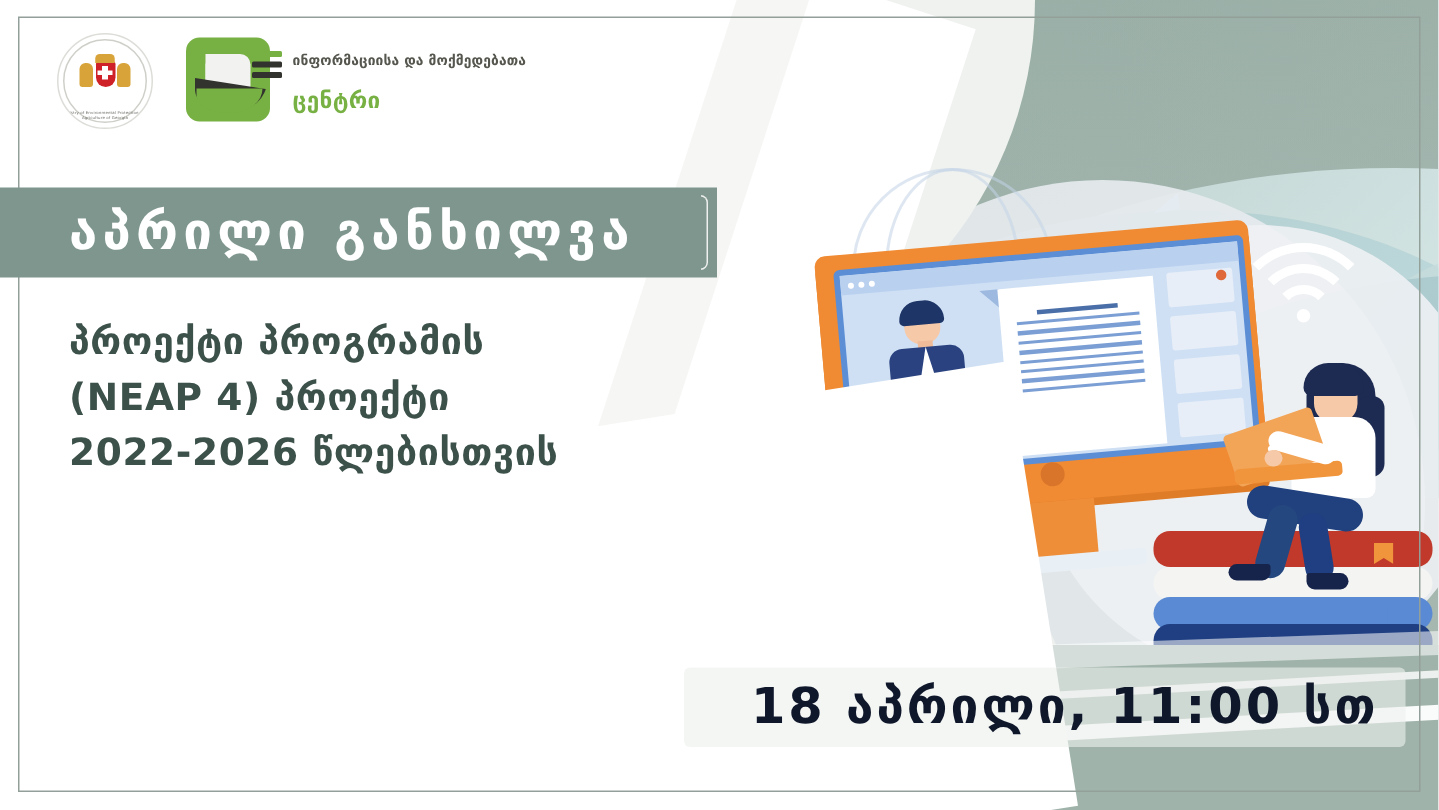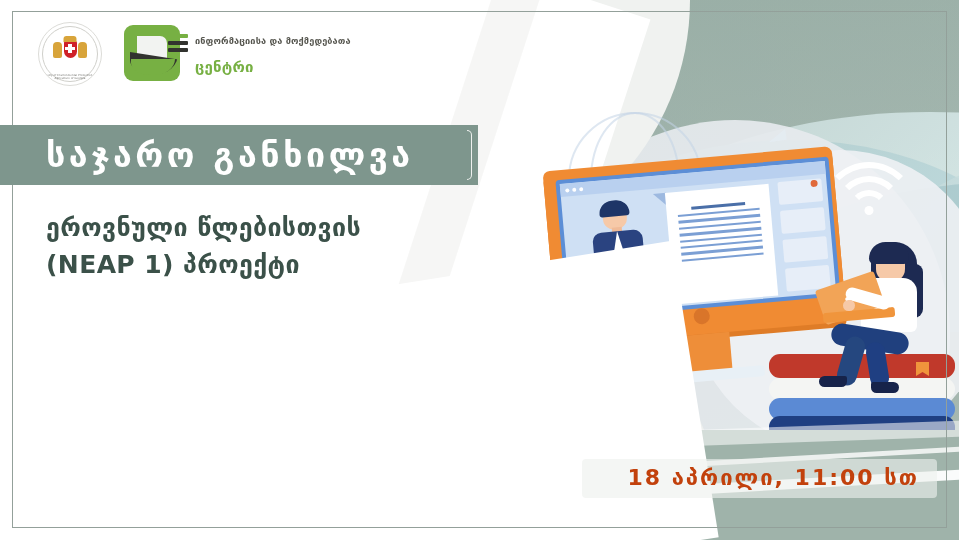--- a/index.html
+++ b/index.html
@@ -149,21 +149,21 @@
     font-size:25px;font-weight:700;color:#3b5149;letter-spacing:.4px;line-height:1.12;white-space:nowrap;
   }
 
   
   .date-chip{
     position:absolute;right:22px;bottom:42px;
     padding:6px 18px 8px 18px;
     background:rgba(238,241,238,.62);
     border-radius:4px;
   }
-  .date-text{font-size:22px;font-weight:700;color:#c2410c;letter-spacing:2px;white-space:nowrap;margin-left:27px;}
+  .date-text{font-size:33px;font-weight:700;color:#0f172a;letter-spacing:2px;white-space:nowrap;margin-left:27px;}
 
   
   .illo{position:absolute;left:560px;top:140px;width:399px;height:330px;}
 
   .wifi{position:absolute;right:42px;top:22px;width:96px;height:56px;}
   .wifi i{position:absolute;left:50%;transform:translateX(-50%);border:6px solid #ffffff;border-bottom-color:transparent;border-left-color:transparent;border-right-color:transparent;border-radius:50%;}
   .wifi i:nth-child(1){width:84px;height:84px;top:0;}
   .wifi i:nth-child(2){width:56px;height:56px;top:14px;}
   .wifi i:nth-child(3){width:28px;height:28px;top:28px;}
   .wifi i:nth-child(4){width:9px;height:9px;top:44px;background:#ffffff;border:none;border-radius:50%;}
@@ -390,26 +390,27 @@
       </div>
       <div class="eiec-text">
         <span class="eiec-l2">ინფორმაციისა და მოქმედებათა</span>
         <span class="eiec-l3">ცენტრი</span>
       </div>
     </div>
 
   </div>
 
   <div class="banner">
-    <span class="banner-text">საჯარო განხილვა</span>
+    <span class="banner-text">აპრილი განხილვა</span>
     <span class="banner-edge"></span>
   </div>
 
   <div class="body-text">
-    <div class="body-line">ეროვნული წლებისთვის</div>
-    <div class="body-line">(NEAP 1) პროექტი</div>
+    <div class="body-line">პროექტი პროგრამის</div>
+    <div class="body-line">(NEAP 4) პროექტი</div>
+    <div class="body-line">2022-2026 წლებისთვის</div>
   </div>
 
   <div class="date-chip">
     <span class="date-text">18 აპრილი, 11:00 სთ</span>
   </div>
 
 </div>
 
 </body></html>

